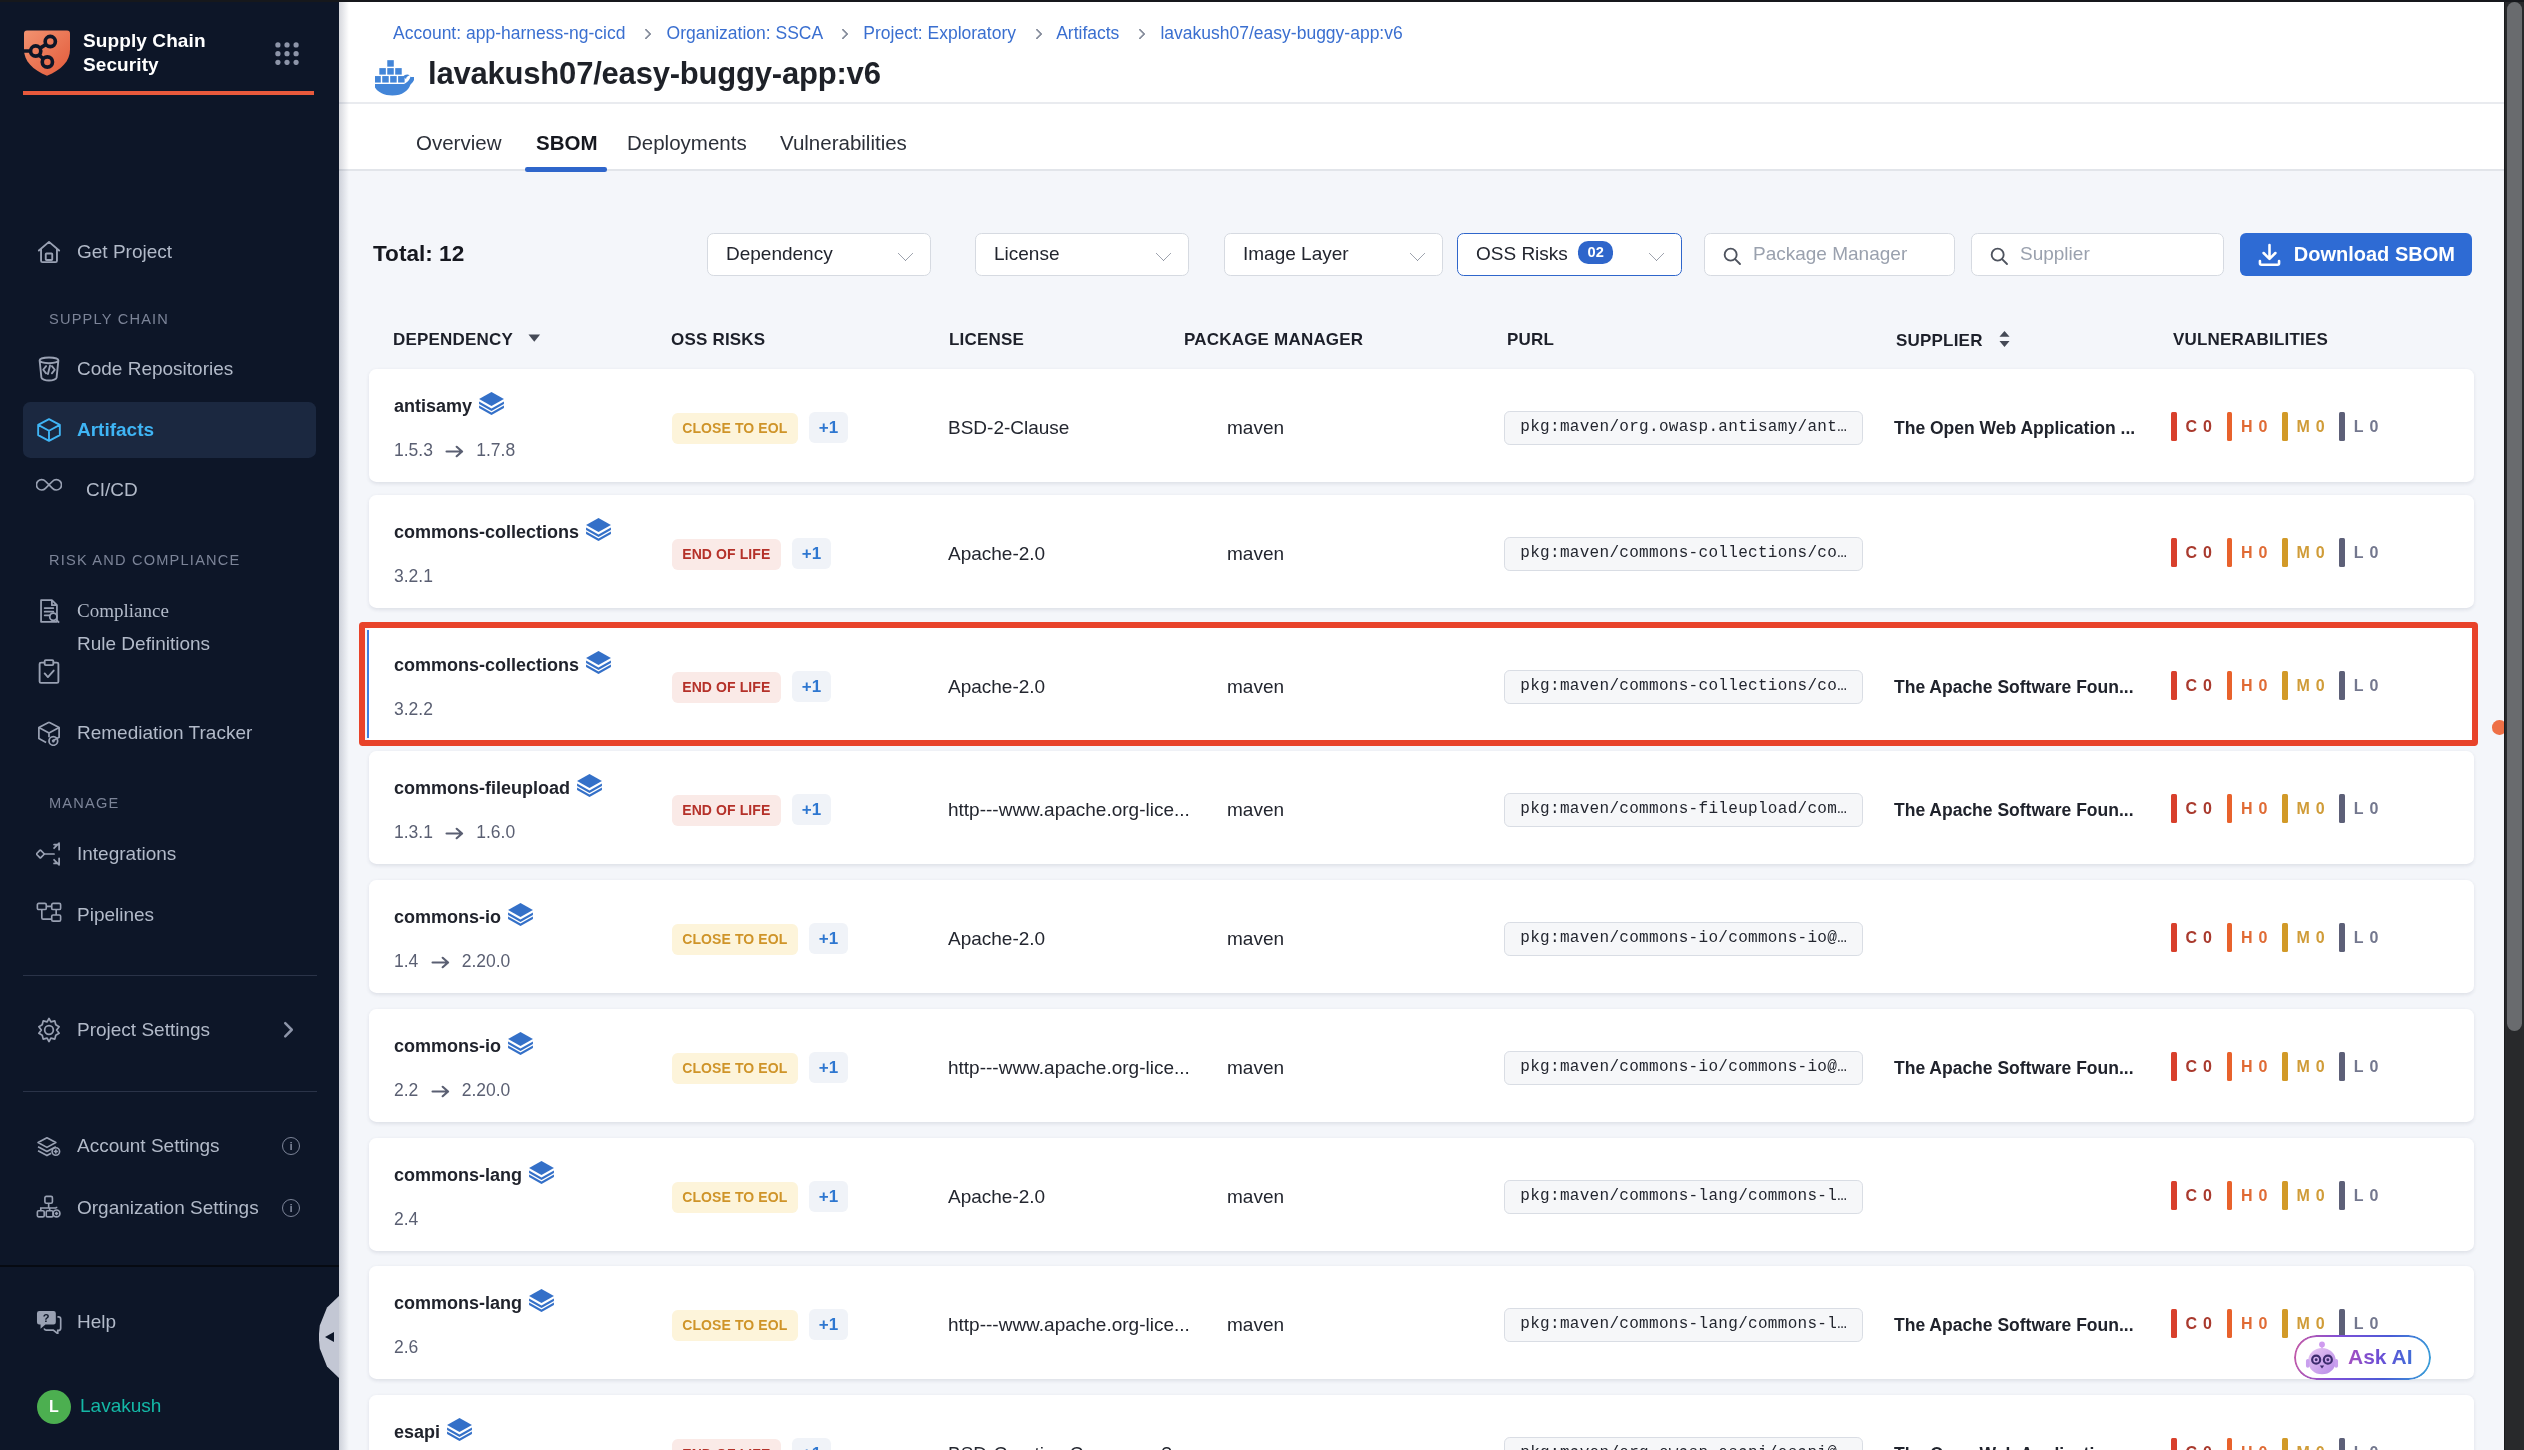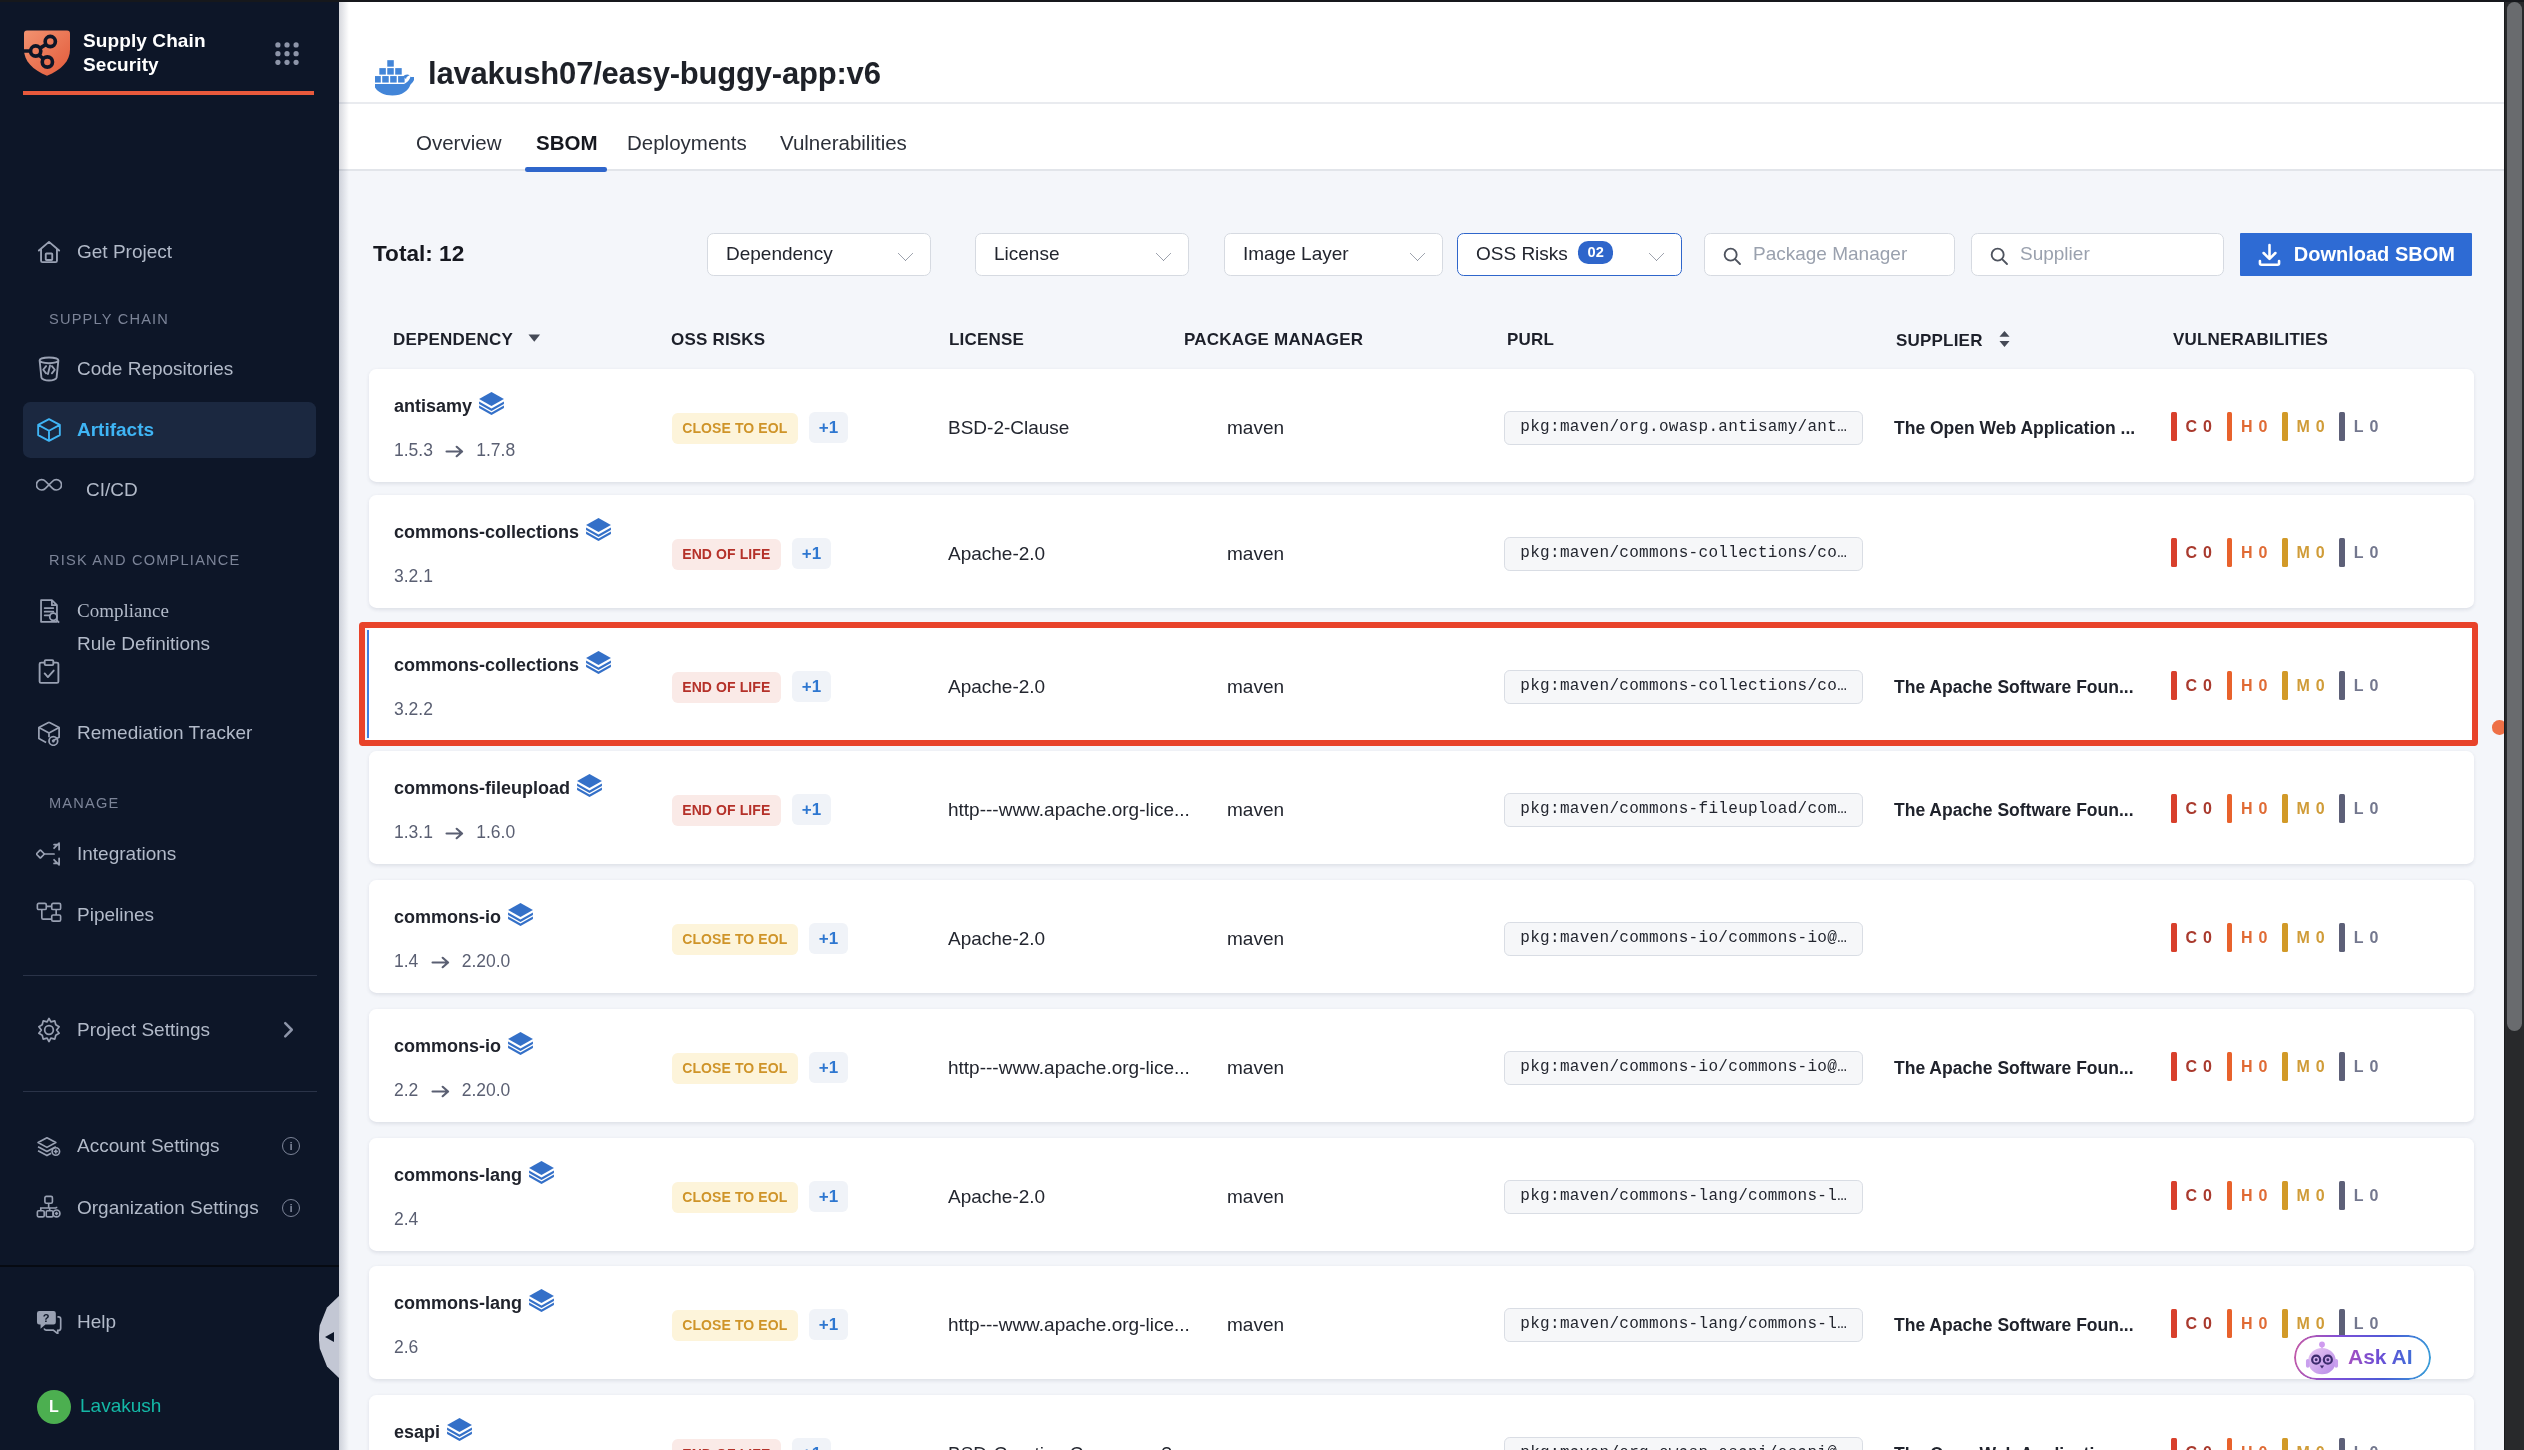--- a/index.html
+++ b/index.html
@@ -39,21 +39,21 @@
   #tabline { position:absolute; left:186px; top:165px; width:82px; height:4.4px; border-radius:2.2px; background:#2f66cb; z-index:3; }
   #hdr .bline { position:absolute; left:0; top:167px; width:2165px; height:1.5px; background:#e2e5ea; }
 
   
   #total { position:absolute; left:373px; top:241px; font-size:22.6px; font-weight:bold; color:#16181f; }
   .fbox { position:absolute; top:233px; height:43px; background:#fff; border:1.5px solid #d6dae1; border-radius:6.6px; font-size:19px; color:#22252e; line-height:40px; padding-left:18px; }
   .fbox .chev { position:absolute; right:19px; top:14px; width:11px; height:11px; border-right:1.8px solid #8a909d; border-bottom:1.8px solid #8a909d; transform:rotate(45deg); border-radius:0.7px; }
   .sbox { position:absolute; top:233px; height:43px; background:#fff; border:1.5px solid #d6dae1; border-radius:6.6px; font-size:19px; color:#9aa1ae; line-height:40px; padding-left:48px; }
   .sbox svg { position:absolute; left:17px; top:11.7px; }
   #ossbadge { display:inline-block; background:#2f66cb; color:#fff; border-radius:10.2px; font-size:14.6px; font-weight:bold; padding:0 9.5px; height:23.4px; line-height:23.4px; vertical-align:middle; margin-left:10.2px; margin-top:-4.4px;}
-  #dlbtn { position:absolute; left:2240px; top:233px; width:232px; height:43px; background:#2e6bd4; border-radius:1px; color:#fff; font-size:20px; font-weight:bold; text-align:center; line-height:43px; }
+  #dlbtn { position:absolute; left:2240px; top:233px; width:232px; height:43px; background:#2e6bd4; border-radius:6px; color:#fff; font-size:20px; font-weight:bold; text-align:center; line-height:43px; }
 
   
   .th { position:absolute; top:340px; transform:translateY(-50%); font-size:17px; font-weight:bold; color:#1d202a; letter-spacing:0.2px; white-space:nowrap;}
   .card { position:absolute; left:369px; width:2105px; height:113px; background:#fff; border-radius:7.3px; box-shadow:0 1.5px 3.7px rgba(40,48,80,.10); }
   .dep { position:absolute; left:25px; top:22.6px; font-size:18px; font-weight:bold; color:#20232c; white-space:nowrap;}
   .ver { position:absolute; left:25px; top:71px; font-size:17.5px; color:#5a5f72; white-space:nowrap;}
   .cell { position:absolute; top:59px; transform:translateY(-50%); white-space:nowrap; }
   .badge { display:inline-block; font-size:14px; font-weight:bold; border-radius:5.8px; height:31px; line-height:31px; padding:0 10.2px; letter-spacing:0.1px; }
   .eol { background:#faeae7; color:#b53129; }
   .cte { background:#fdf4da; color:#cf9429; }
@@ -197,20 +197,21 @@
     <div class="navitem" style="top:1322px;">Help</div>
     <div class="navitem" style="top:1406px;left:80px;color:#14b8a6;">Lavakush</div>
     <div class="sdiv" style="top:975px"></div>
     <div class="sdiv" style="top:1091px"></div>
     <div id="bottomline"></div>
     <div id="avatar">L</div>
     <div id="collapsetab"></div>
   </aside>
 
   <main id="hdr">
+    <div id="crumb">Account: app-harness-ng-cicd <span class="sep"></span> Organization: SSCA <span class="sep"></span> Project: Exploratory <span class="sep"></span> Artifacts <span class="sep"></span> lavakush07/easy-buggy-app:v6</div>
     <svg class="abs" style="left:36px;top:57px" width="39" height="37" viewBox="0 0 54 50" fill="#4285d8">
       <rect x="17" y="1" width="9" height="9"></rect>
       <rect x="6" y="12" width="9" height="9"></rect>
       <rect x="17" y="12" width="9" height="9"></rect>
       <rect x="28" y="12" width="9" height="9"></rect>
       <rect x="-1" y="23" width="9" height="9"></rect>
       <rect x="10" y="23" width="9" height="9"></rect>
       <rect x="21" y="23" width="9" height="9"></rect>
       <rect x="32" y="23" width="9" height="9"></rect>
       <path d="M-2 34 h42 c2-1 8-4 9-10 4 1 6 0 7-1 -1 4 -3 9 -7 12 -3 8 -11 15 -25 15 -14 0 -24 -7 -26 -16 z"></path>

